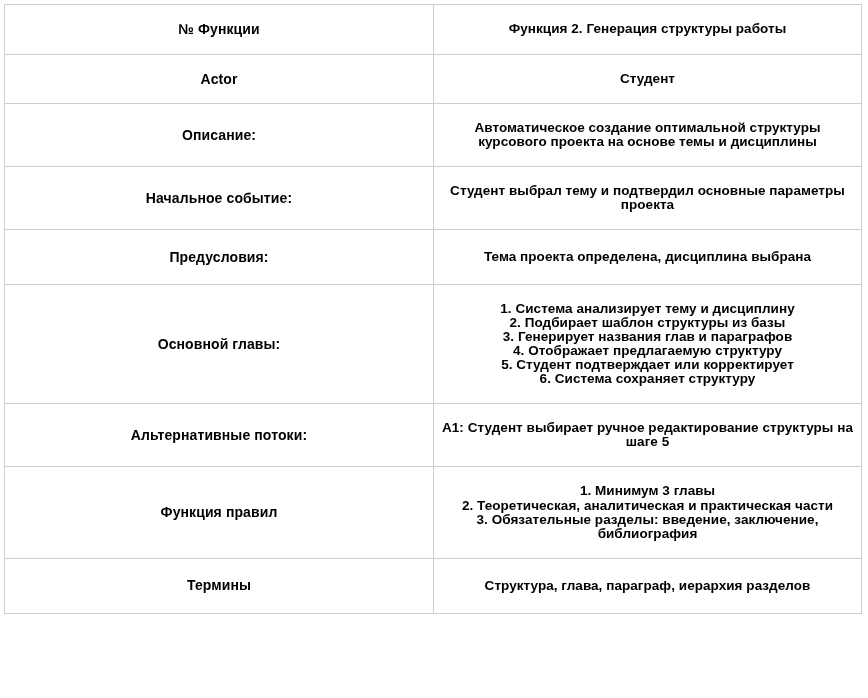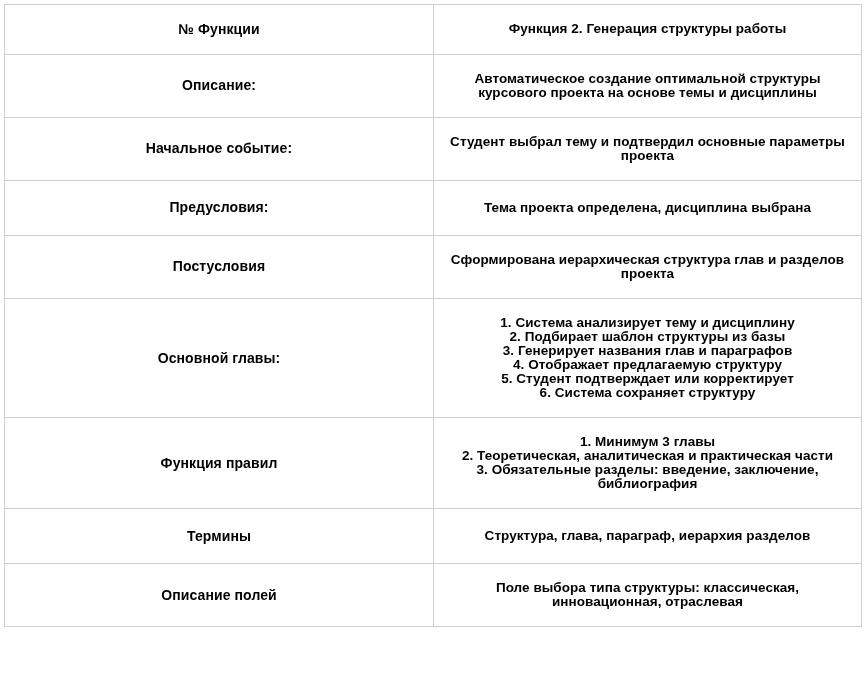--- a/index.html
+++ b/index.html
@@ -89,20 +89,28 @@
     </colgroup>
     <tbody>
       <tr class="r0">
         <td class="cell-label">
             <span class="multiline">№ Функции</span>
           </td>
         <td class="cell-value">
             <span class="multiline">Функция 2. Генерация структуры работы</span>
           </td>
       </tr>
+      <tr class="r1">
+        <td class="cell-label">
+            <span class="multiline">Actor</span>
+          </td>
+        <td class="cell-value">
+            <span class="multiline">Студент</span>
+          </td>
+      </tr>
       <tr class="r2">
         <td class="cell-label">
             <span class="multiline">Описание:</span>
           </td>
         <td class="cell-value">
             <span class="multiline">Автоматическое создание оптимальной структуры курсового проекта на основе темы и дисциплины</span>
           </td>
       </tr>
       <tr class="r3">
         <td class="cell-label">
@@ -113,62 +121,54 @@
           </td>
       </tr>
       <tr class="r4">
         <td class="cell-label">
             <span class="multiline">Предусловия:</span>
           </td>
         <td class="cell-value">
             <span class="multiline">Тема проекта определена, дисциплина выбрана</span>
           </td>
       </tr>
-      <tr class="r5">
-        <td class="cell-label">
-            <span class="multiline">Постусловия</span>
-          </td>
-        <td class="cell-value">
-            <span class="multiline">Сформирована иерархическая структура глав и разделов проекта</span>
-          </td>
-      </tr>
       <tr class="r6">
         <td class="cell-label">
             <span class="multiline">Основной главы:</span>
           </td>
         <td class="cell-value">
             <span class="multiline">1. Система анализирует тему и дисциплину
 2. Подбирает шаблон структуры из базы
 3. Генерирует названия глав и параграфов
 4. Отображает предлагаемую структуру
 5. Студент подтверждает или корректирует
 6. Система сохраняет структуру</span>
+          </td>
+      </tr>
+      <tr class="r7">
+        <td class="cell-label">
+            <span class="multiline">Альтернативные потоки:</span>
+          </td>
+        <td class="cell-value">
+            <span class="multiline">А1: Студент выбирает ручное редактирование структуры на шаге 5</span>
           </td>
       </tr>
       <tr class="r8">
         <td class="cell-label">
             <span class="multiline">Функция правил</span>
           </td>
         <td class="cell-value">
             <span class="multiline">1. Минимум 3 главы
 2. Теоретическая, аналитическая и практическая части
 3. Обязательные разделы: введение, заключение, библиография</span>
           </td>
       </tr>
       <tr class="r9">
         <td class="cell-label">
             <span class="multiline">Термины</span>
           </td>
         <td class="cell-value">
             <span class="multiline">Структура, глава, параграф, иерархия разделов</span>
           </td>
       </tr>
-      <tr class="r10">
-        <td class="cell-label">
-            <span class="multiline">Описание полей</span>
-          </td>
-        <td class="cell-value">
-            <span class="multiline">Поле выбора типа структуры: классическая, инновационная, отраслевая</span>
-          </td>
-      </tr>
     </tbody>
   </table>
 </div>
 
 </body></html>

